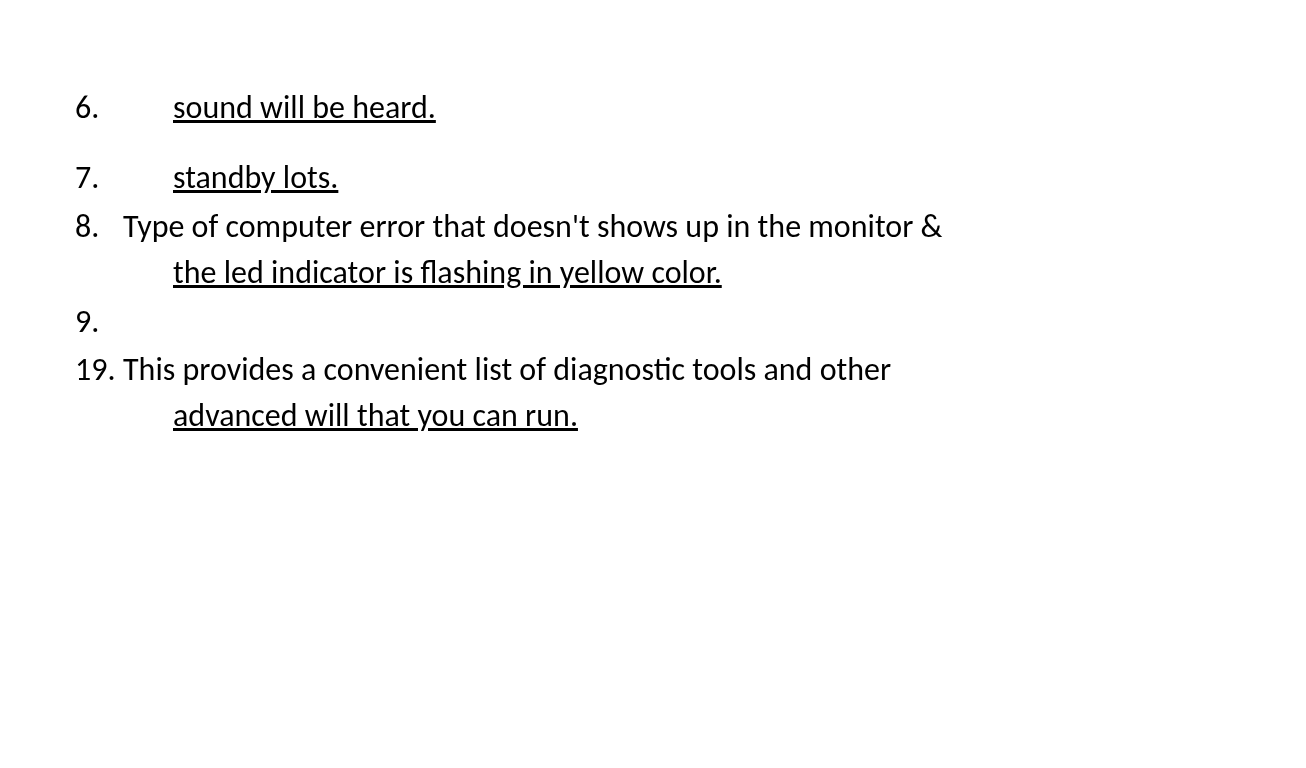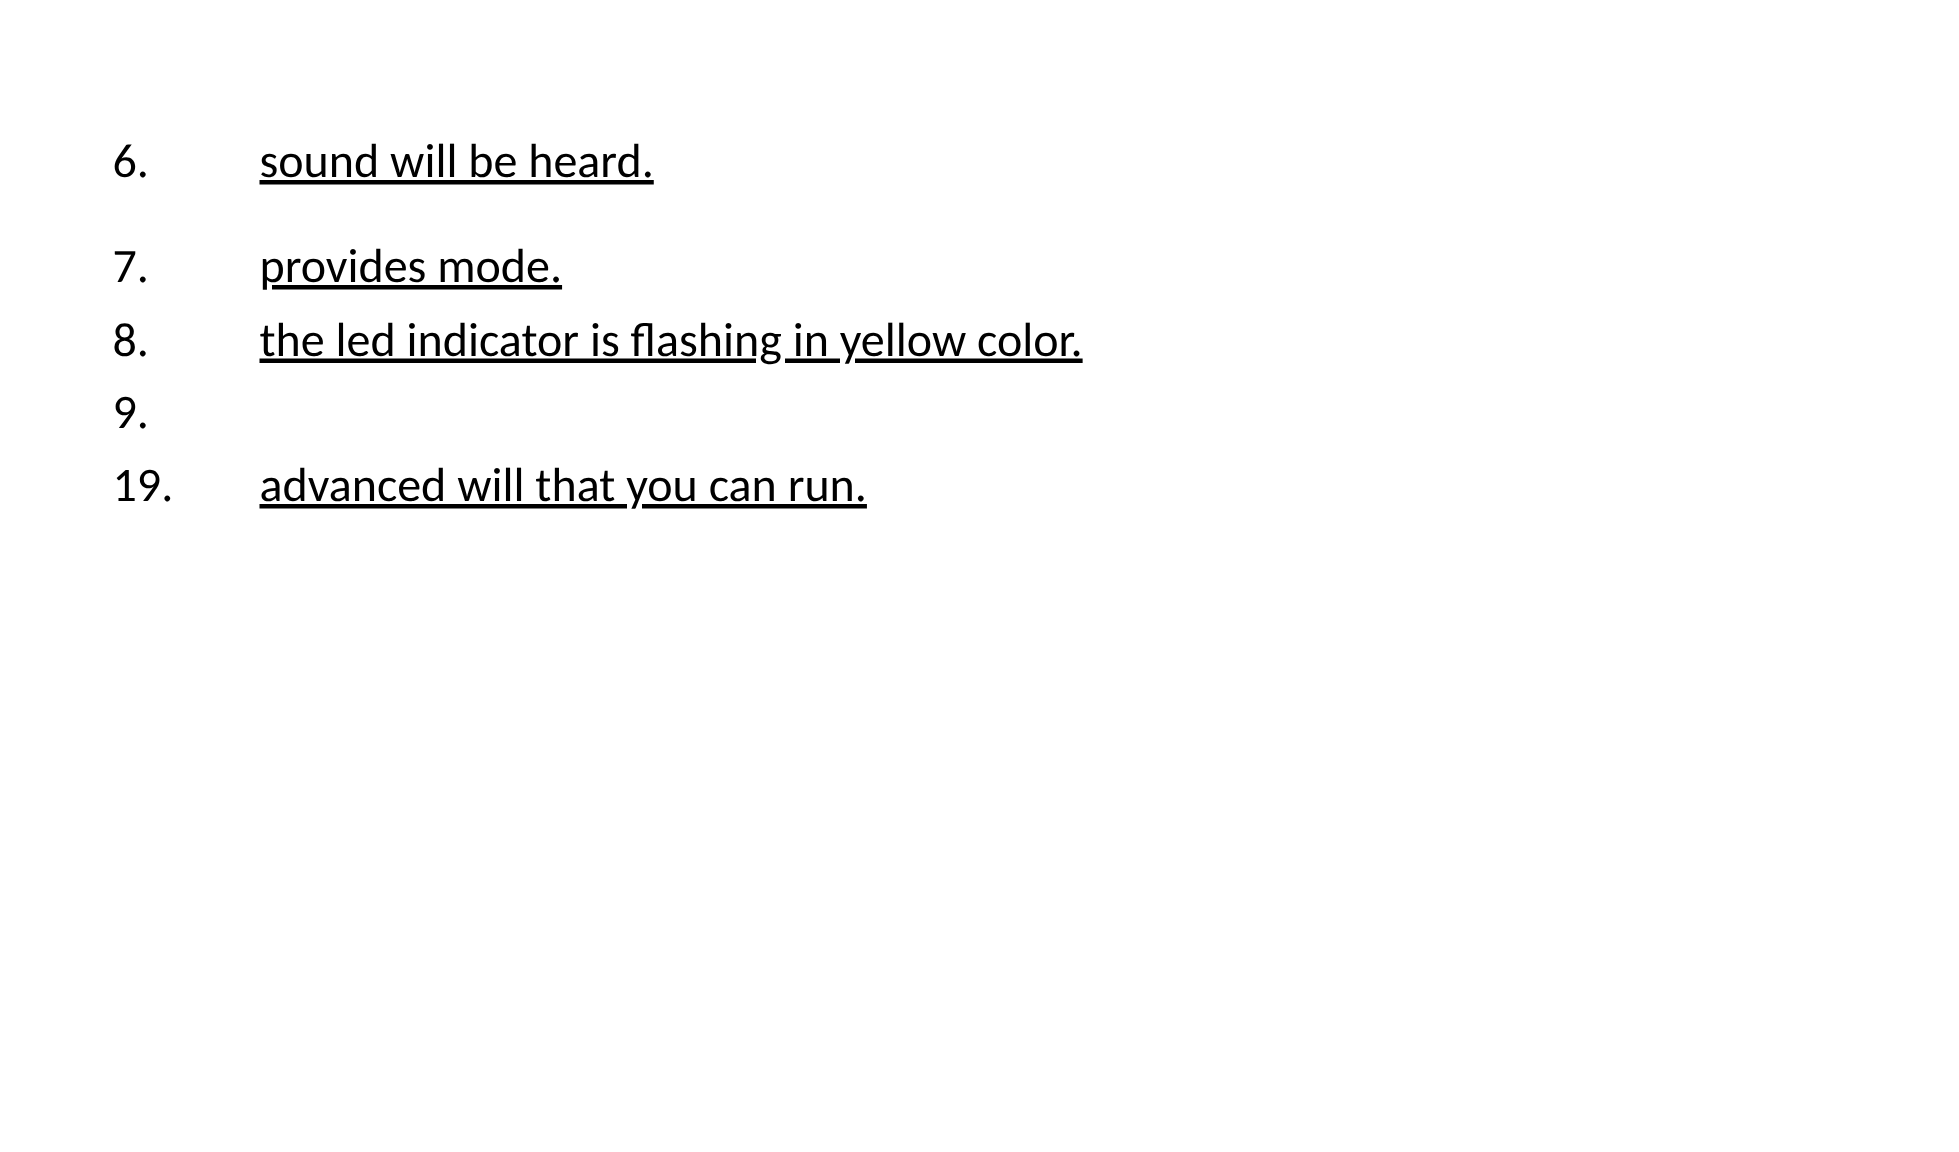--- a/index.html
+++ b/index.html
@@ -54,37 +54,39 @@
   <div class="item">
     <div class="num">6.</div>
     <div class="txt">
       <span class="cont">sound will be heard.</span>
     </div>
   </div>
 
   <div class="item gap">
     <div class="num">7.</div>
     <div class="txt">
-      <span class="cont">provides mode.</span>
+      <span class="cont">standby lots.</span>
     </div>
   </div>
 
   <div class="item">
     <div class="num">8.</div>
     <div class="txt">
+      <span>Type of computer error that doesn't shows up in the monitor &amp;</span>
       <span class="cont">the led indicator is flashing in yellow color.</span>
     </div>
   </div>
 
   <div class="item">
     <div class="num">9.</div>
     <div class="txt">
     </div>
   </div>
 
   <div class="item">
     <div class="num">19.</div>
     <div class="txt">
+      <span>This provides a convenient list of diagnostic tools and other</span>
       <span class="cont">advanced will that you can run.</span>
     </div>
   </div>
 
 </div>
 
 </body></html>

